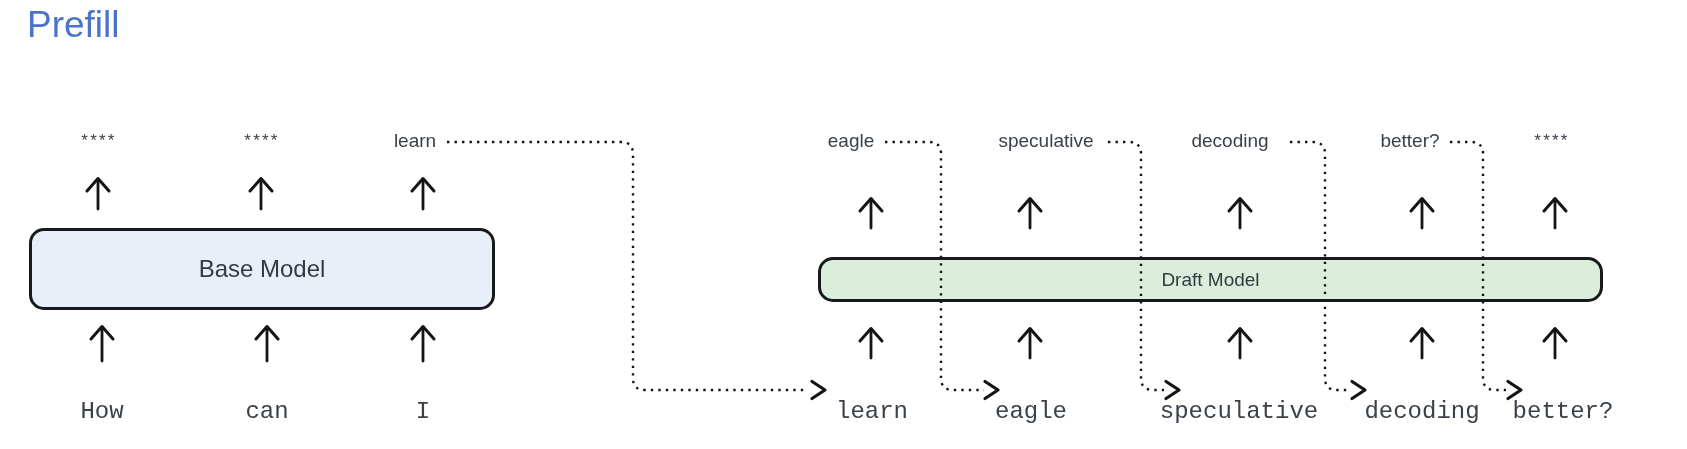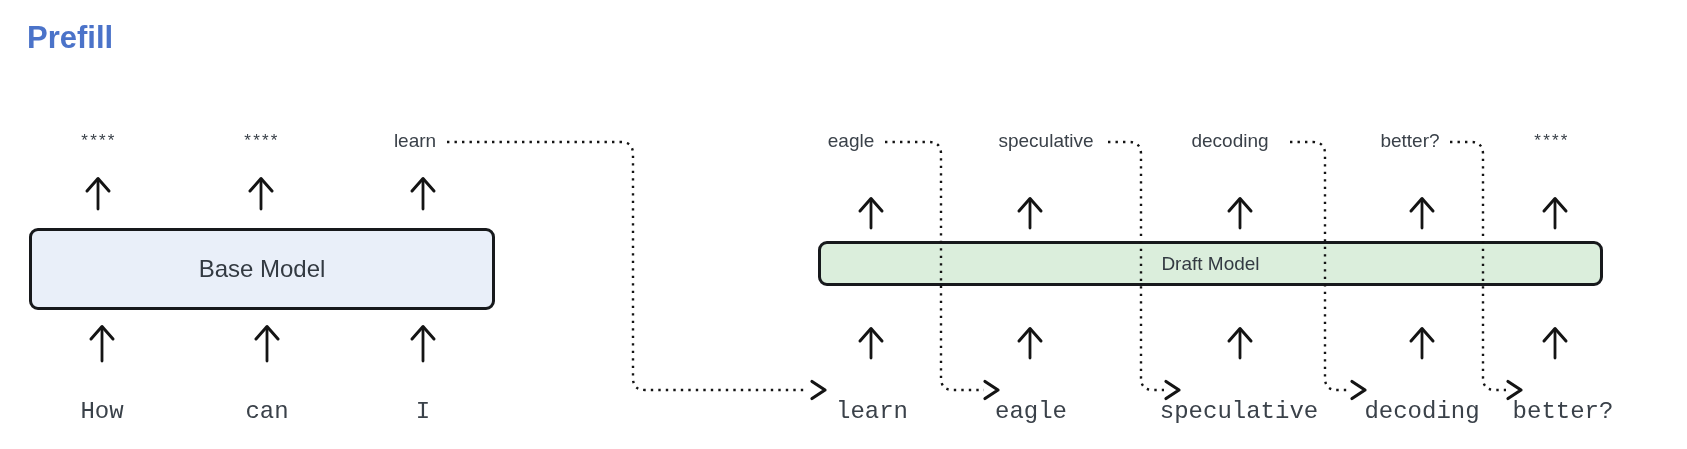--- a/index.html
+++ b/index.html
@@ -7,41 +7,41 @@
   body { font-family:"Liberation Sans","DejaVu Sans",sans-serif; }
 
   .canvas {
     position:relative;
     width:1687px; height:449px;
     background:#ffffff;
     overflow:hidden;
   }
 
   .title {
-    position:absolute; top:20px;
-    font-size:31px; font-weight:700;
+    position:absolute; top:4px;
+    font-size:37px; font-weight:400;
     white-space:nowrap;
   }
   .title.prefill { left:27px;  color:var(--prefill-title,#4B73C9); }
   .title.decode  { left:828px; color:var(--decode-title,#DE9155); }
 
   .box {
     position:absolute; z-index:1;
     border:3px solid var(--box-border,#17191c);
-    border-radius:9px;
+    border-radius:15px;
     display:flex; align-items:center; justify-content:center;
     color:#333a42;
   }
   .box.base {
     left:29px; top:228px; width:466px; height:82px;
     background:var(--base-box-fill,#e9eff9);
     font-size:24px;
   }
   .box.draft {
-    left:818px; top:241px; width:785px; height:45px;
+    left:818px; top:257px; width:785px; height:45px;
     background:var(--draft-box-fill,#dbeedc);
     font-size:19px;
   }
 
   .connector-layer {
     position:absolute; left:0; top:0; z-index:2;
   }
   .dotted {
     fill:none;
     stroke:var(--connector,#141414);

